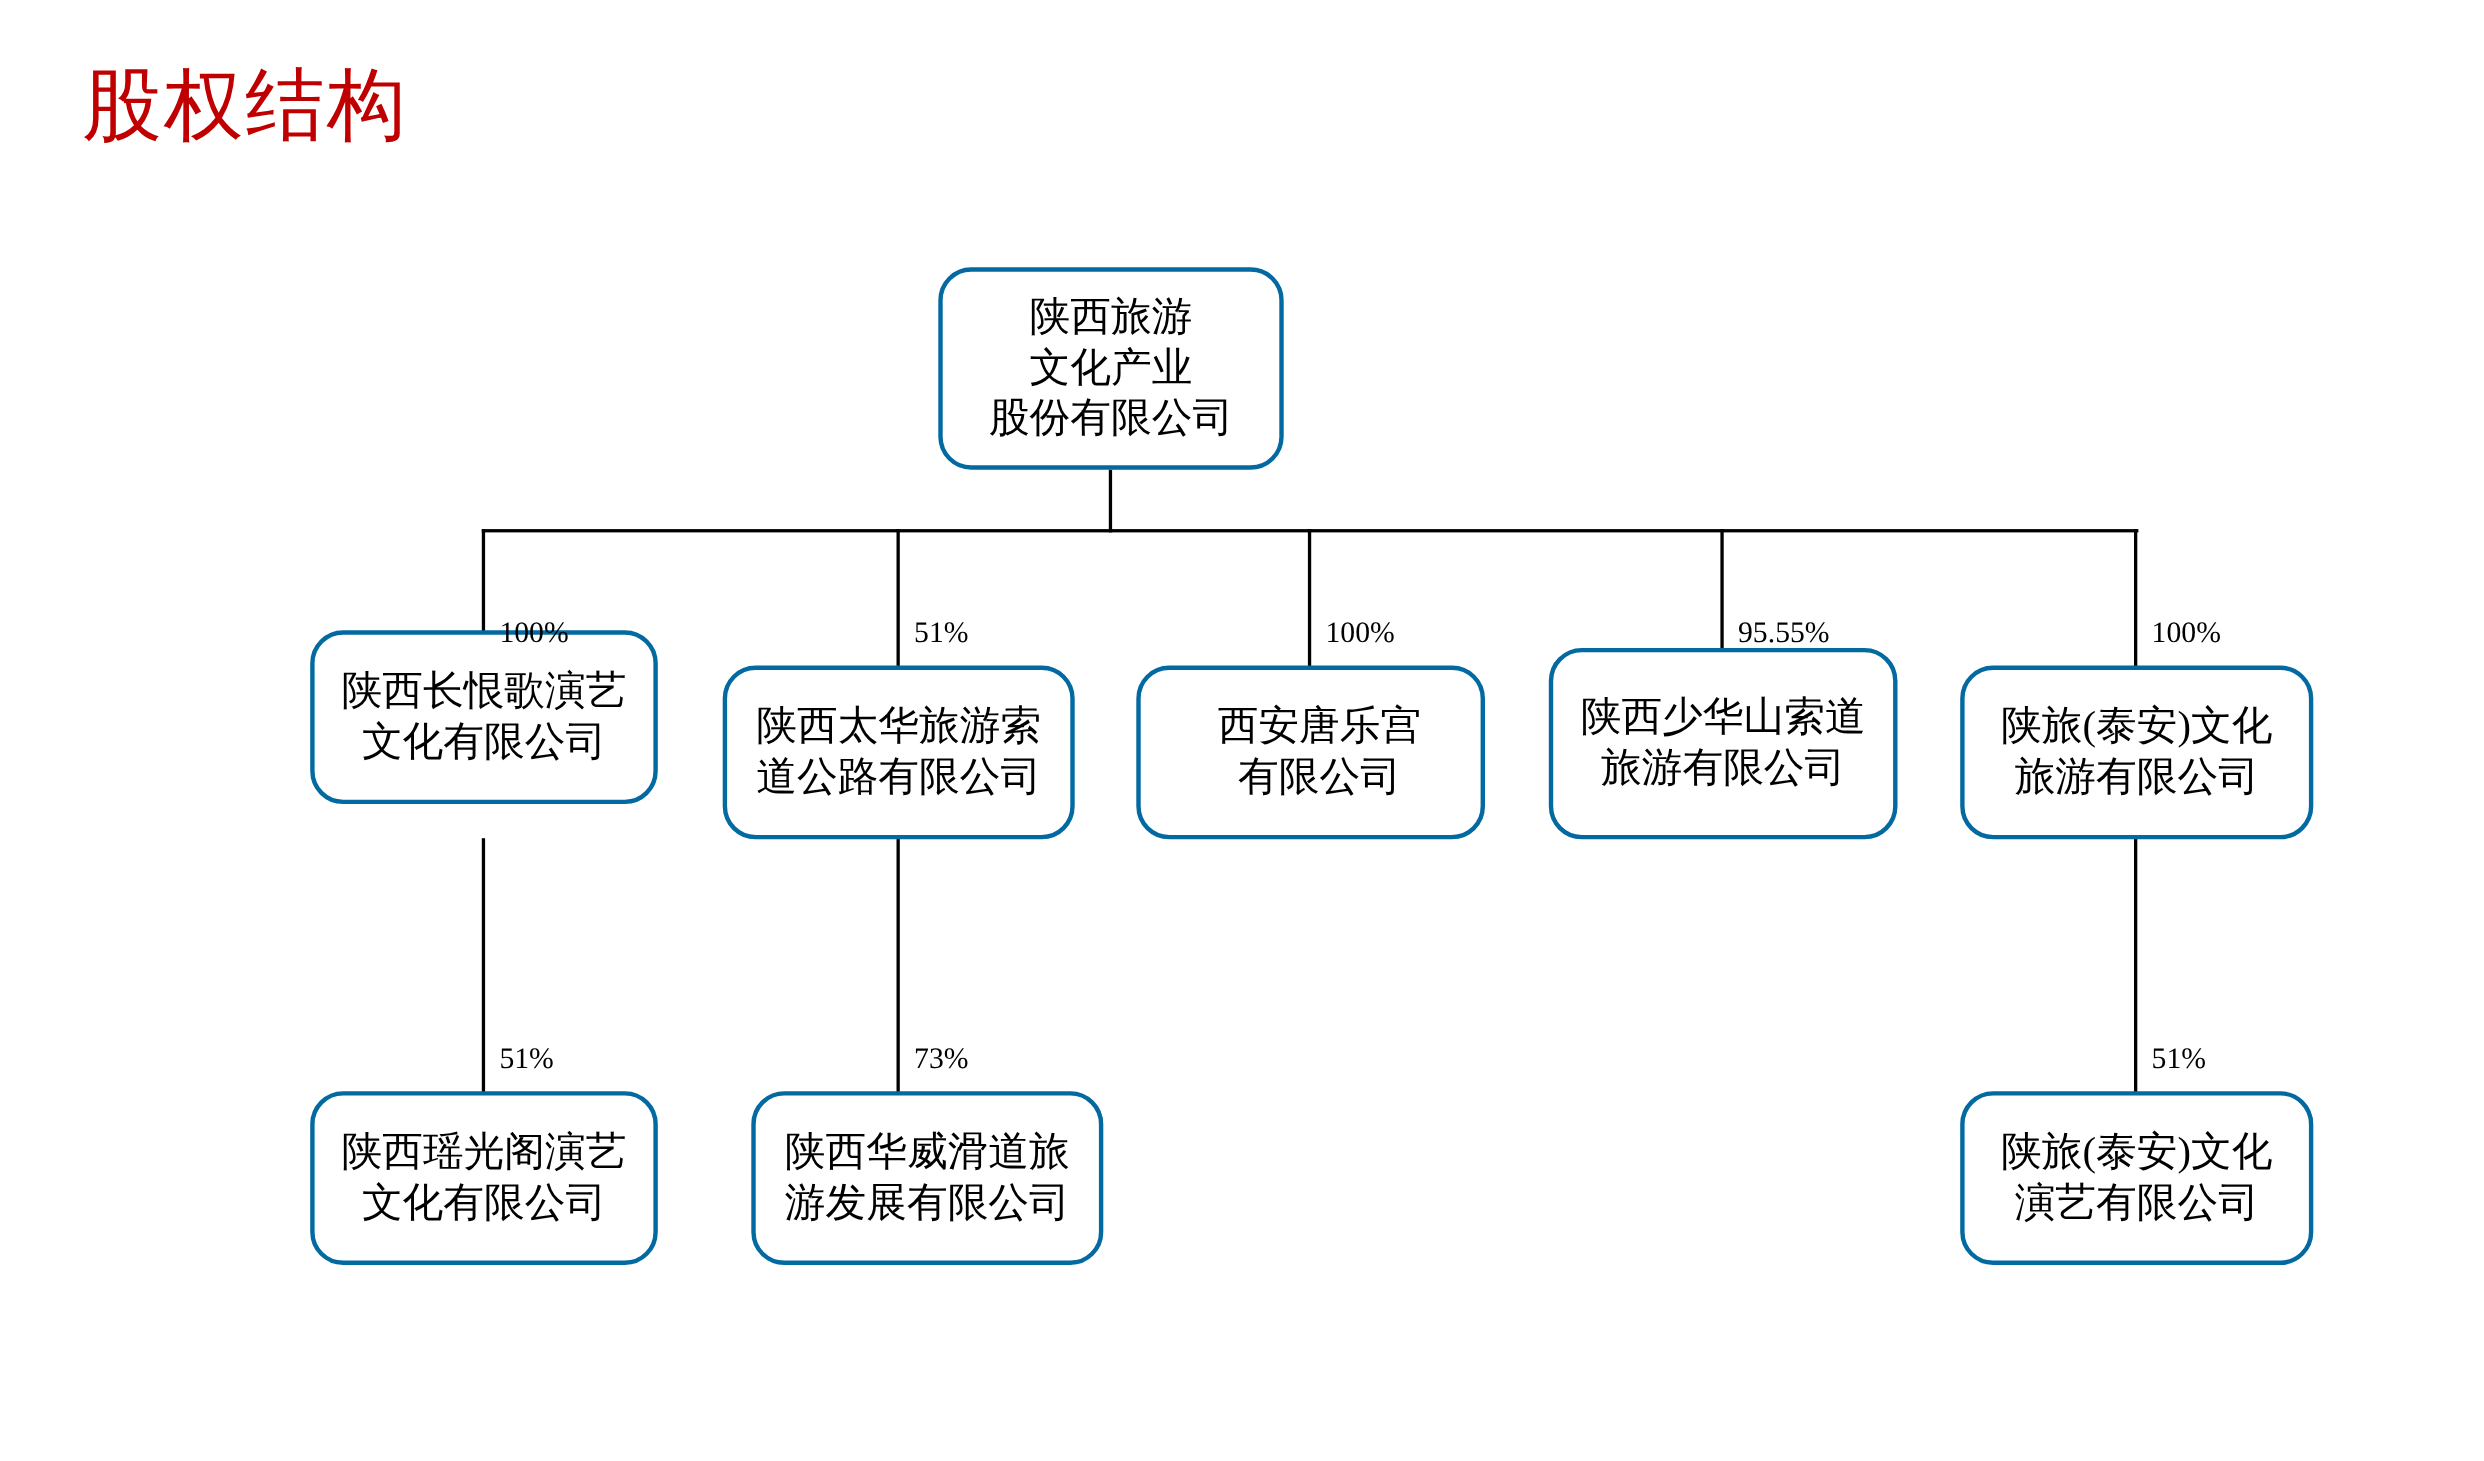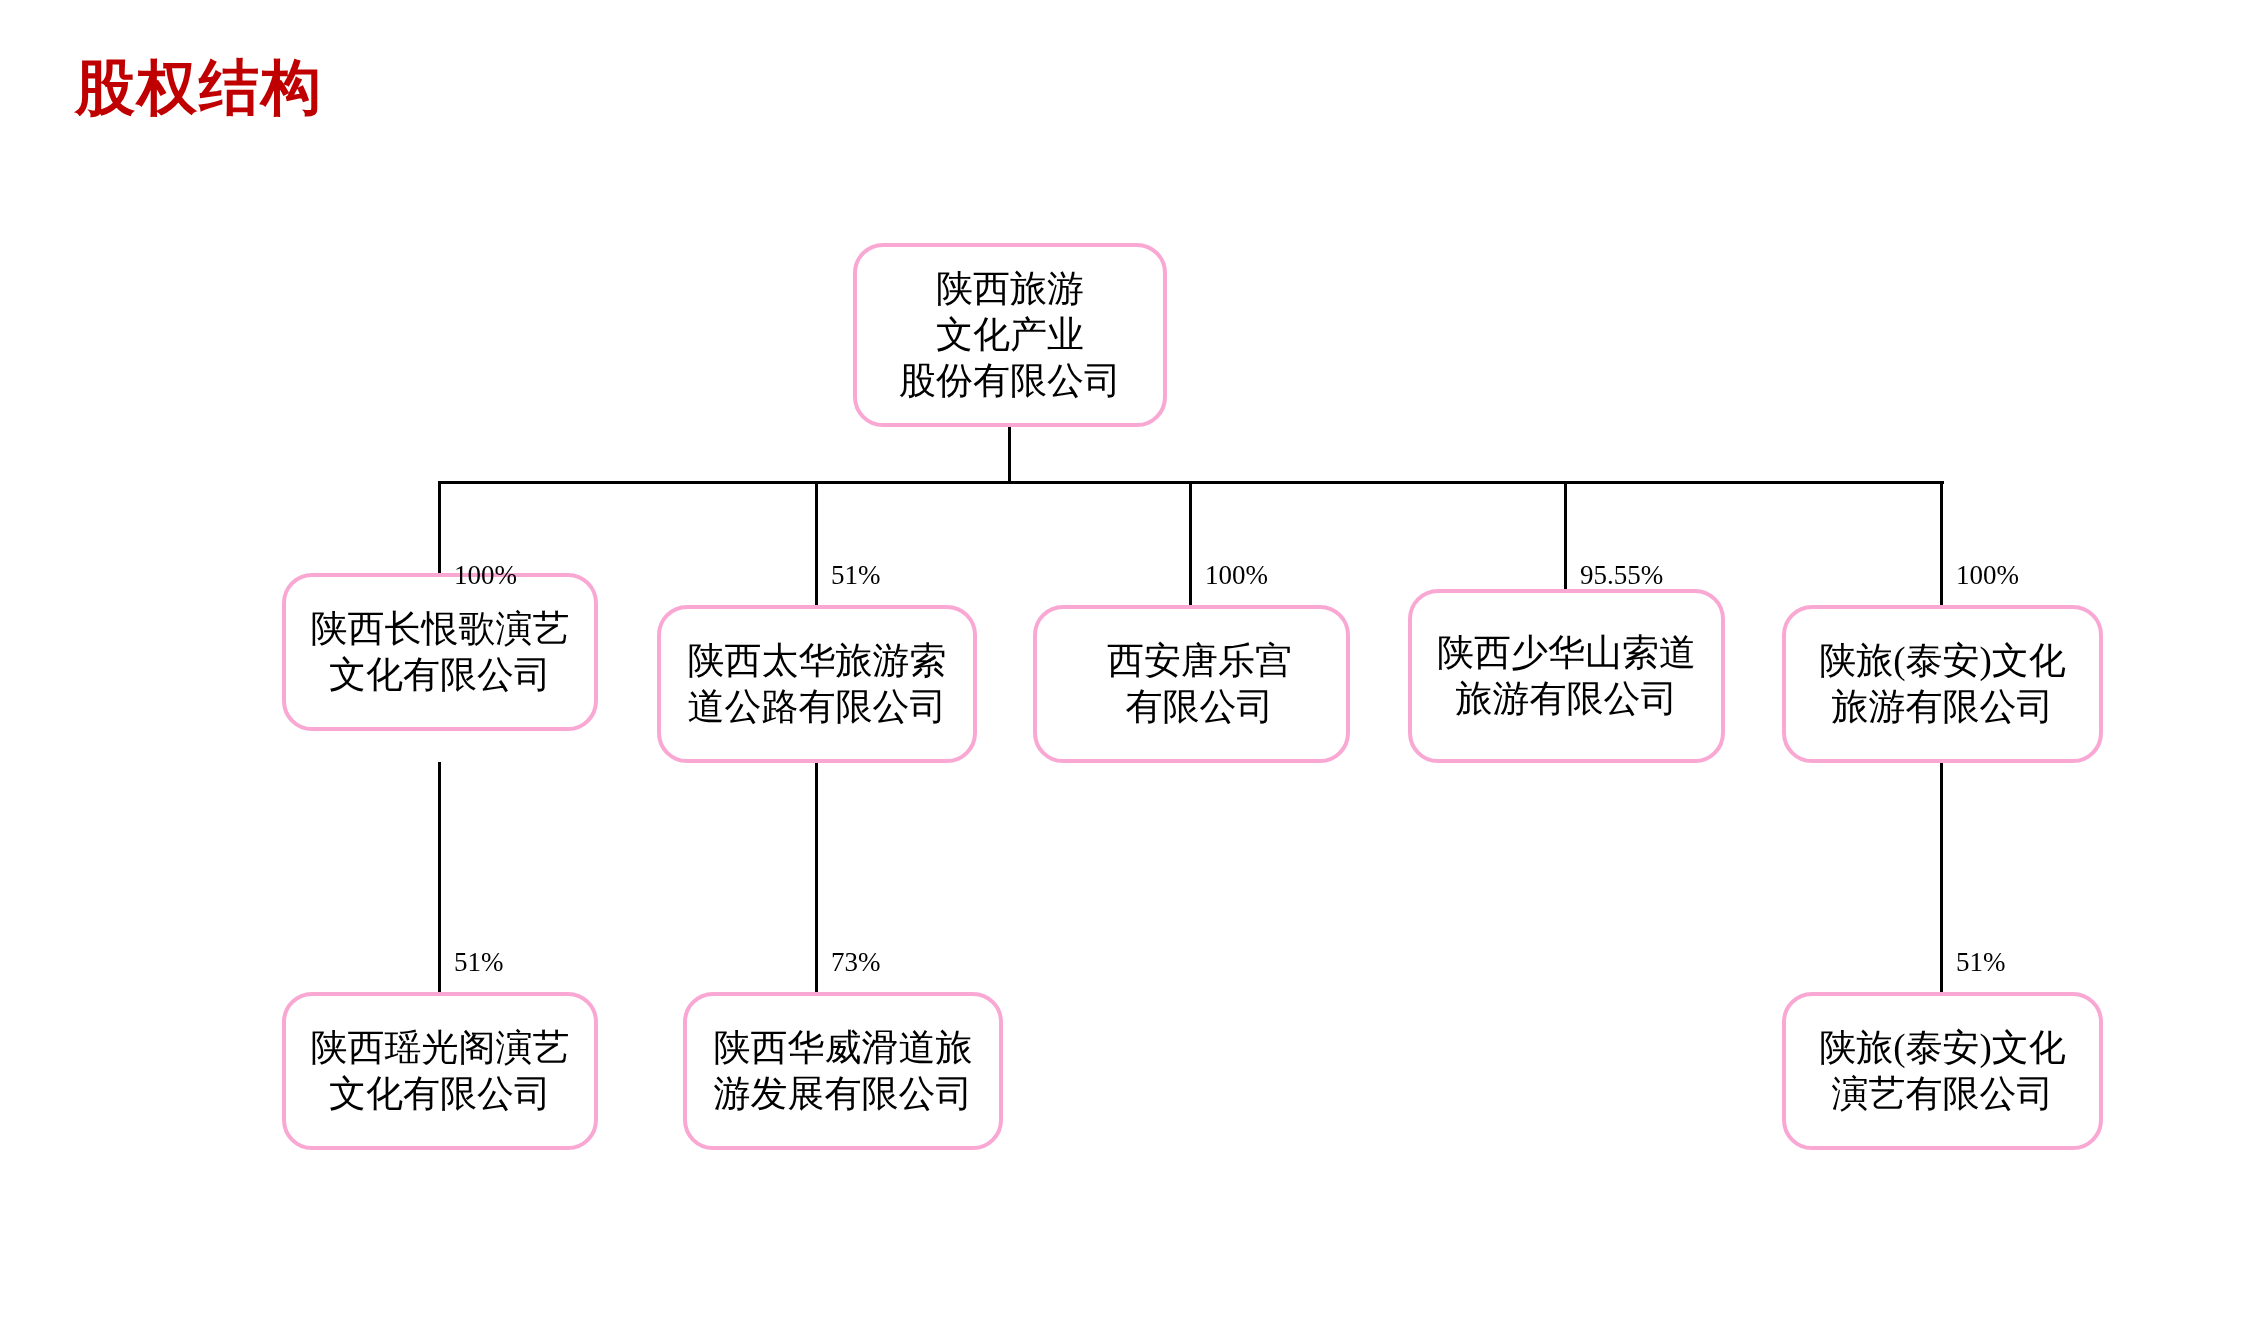--- a/index.html
+++ b/index.html
@@ -12,30 +12,30 @@
     width: 2258px;
     height: 1328px;
     background: #ffffff;
     font-family: "Liberation Serif", "DejaVu Serif", serif;
     overflow: hidden;
   }
   .page-title {
     position: absolute;
     left: 75px;
     top: 48px;
-    font-size: 60px;
-    font-weight: 700;
+    font-size: 72px;
+    font-weight: 400;
     color: #c00000;
     letter-spacing: 2px;
     white-space: nowrap;
   }
   .org-box {
     position: absolute;
     box-sizing: border-box;
-    border: 4px solid #f9a8d4;
+    border: 4px solid #0369a1;
     border-radius: 30px;
     background: #ffffff;
     display: flex;
     align-items: center;
     justify-content: center;
     text-align: center;
     z-index: 2;
   }
   .box-text {
     white-space: pre-line;

